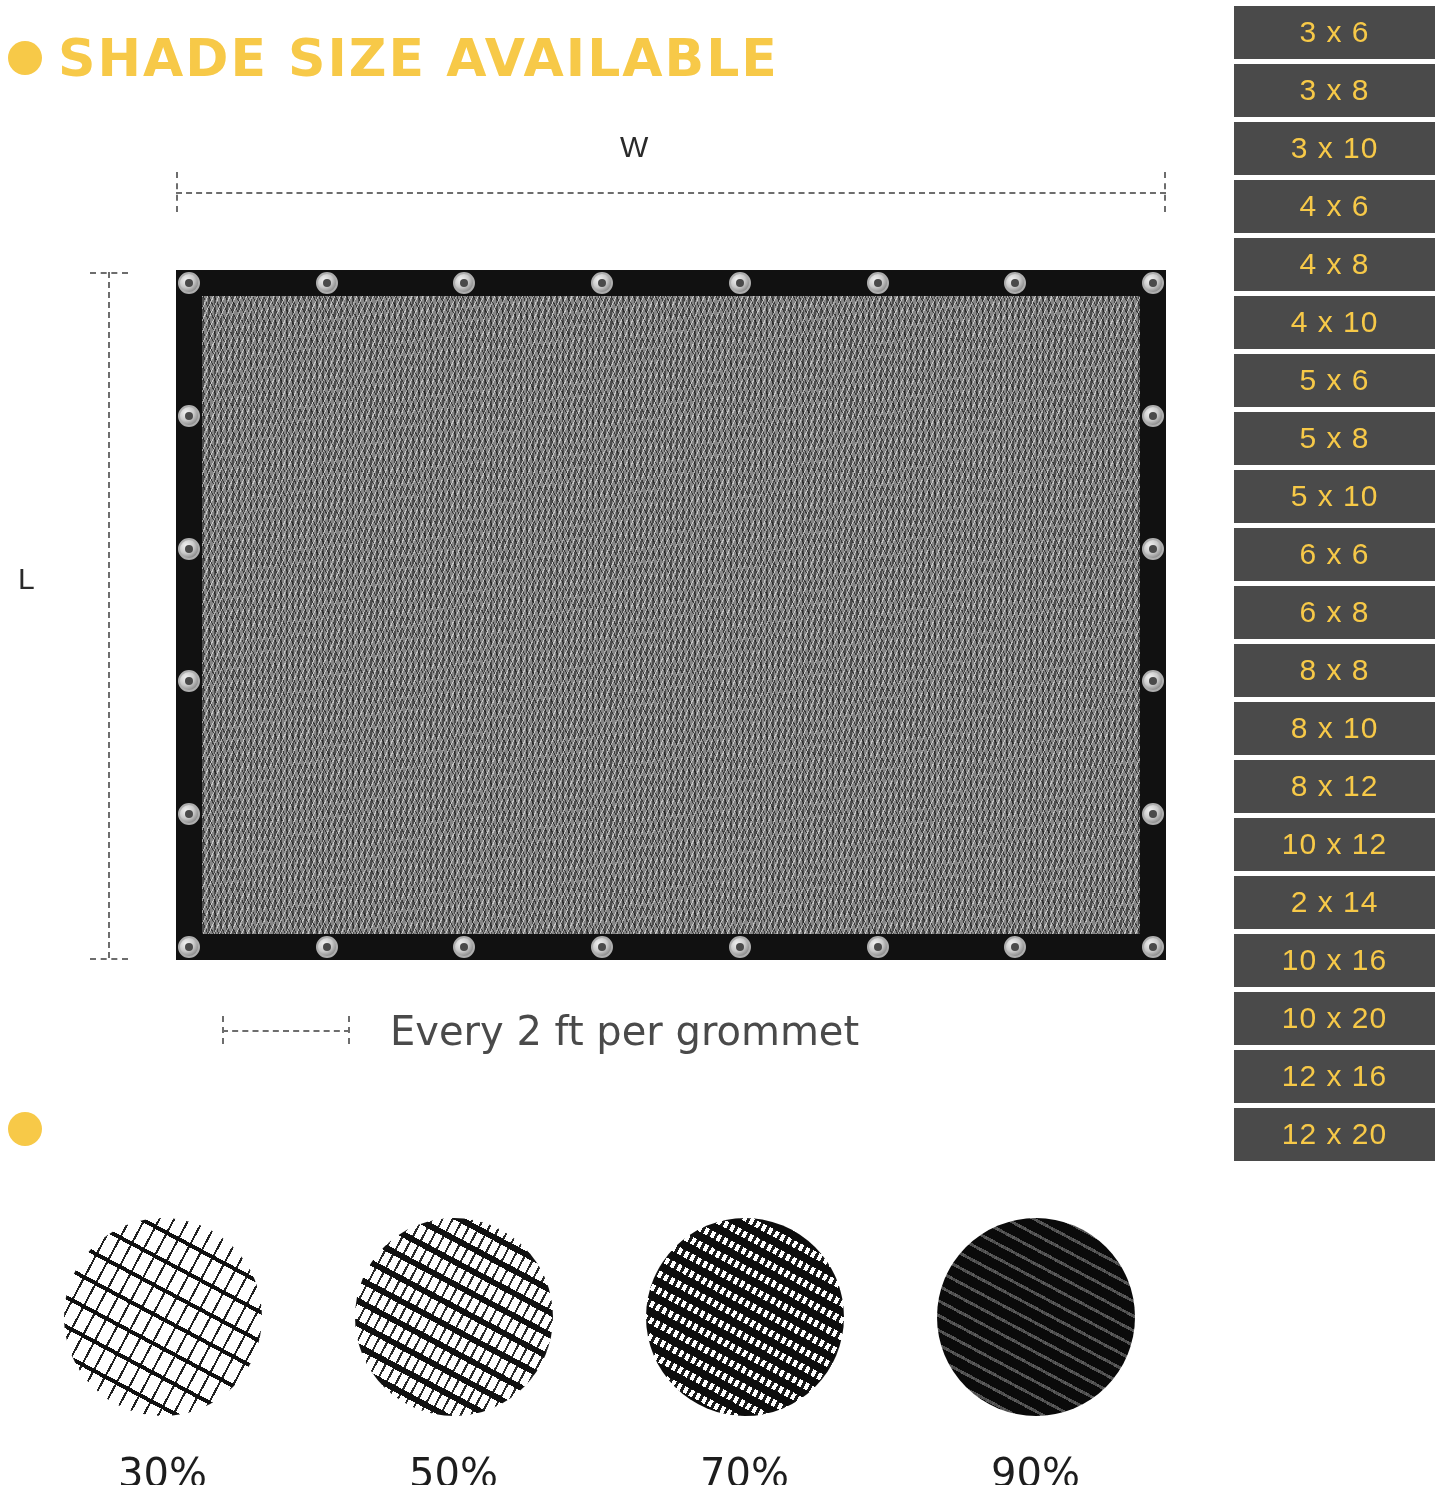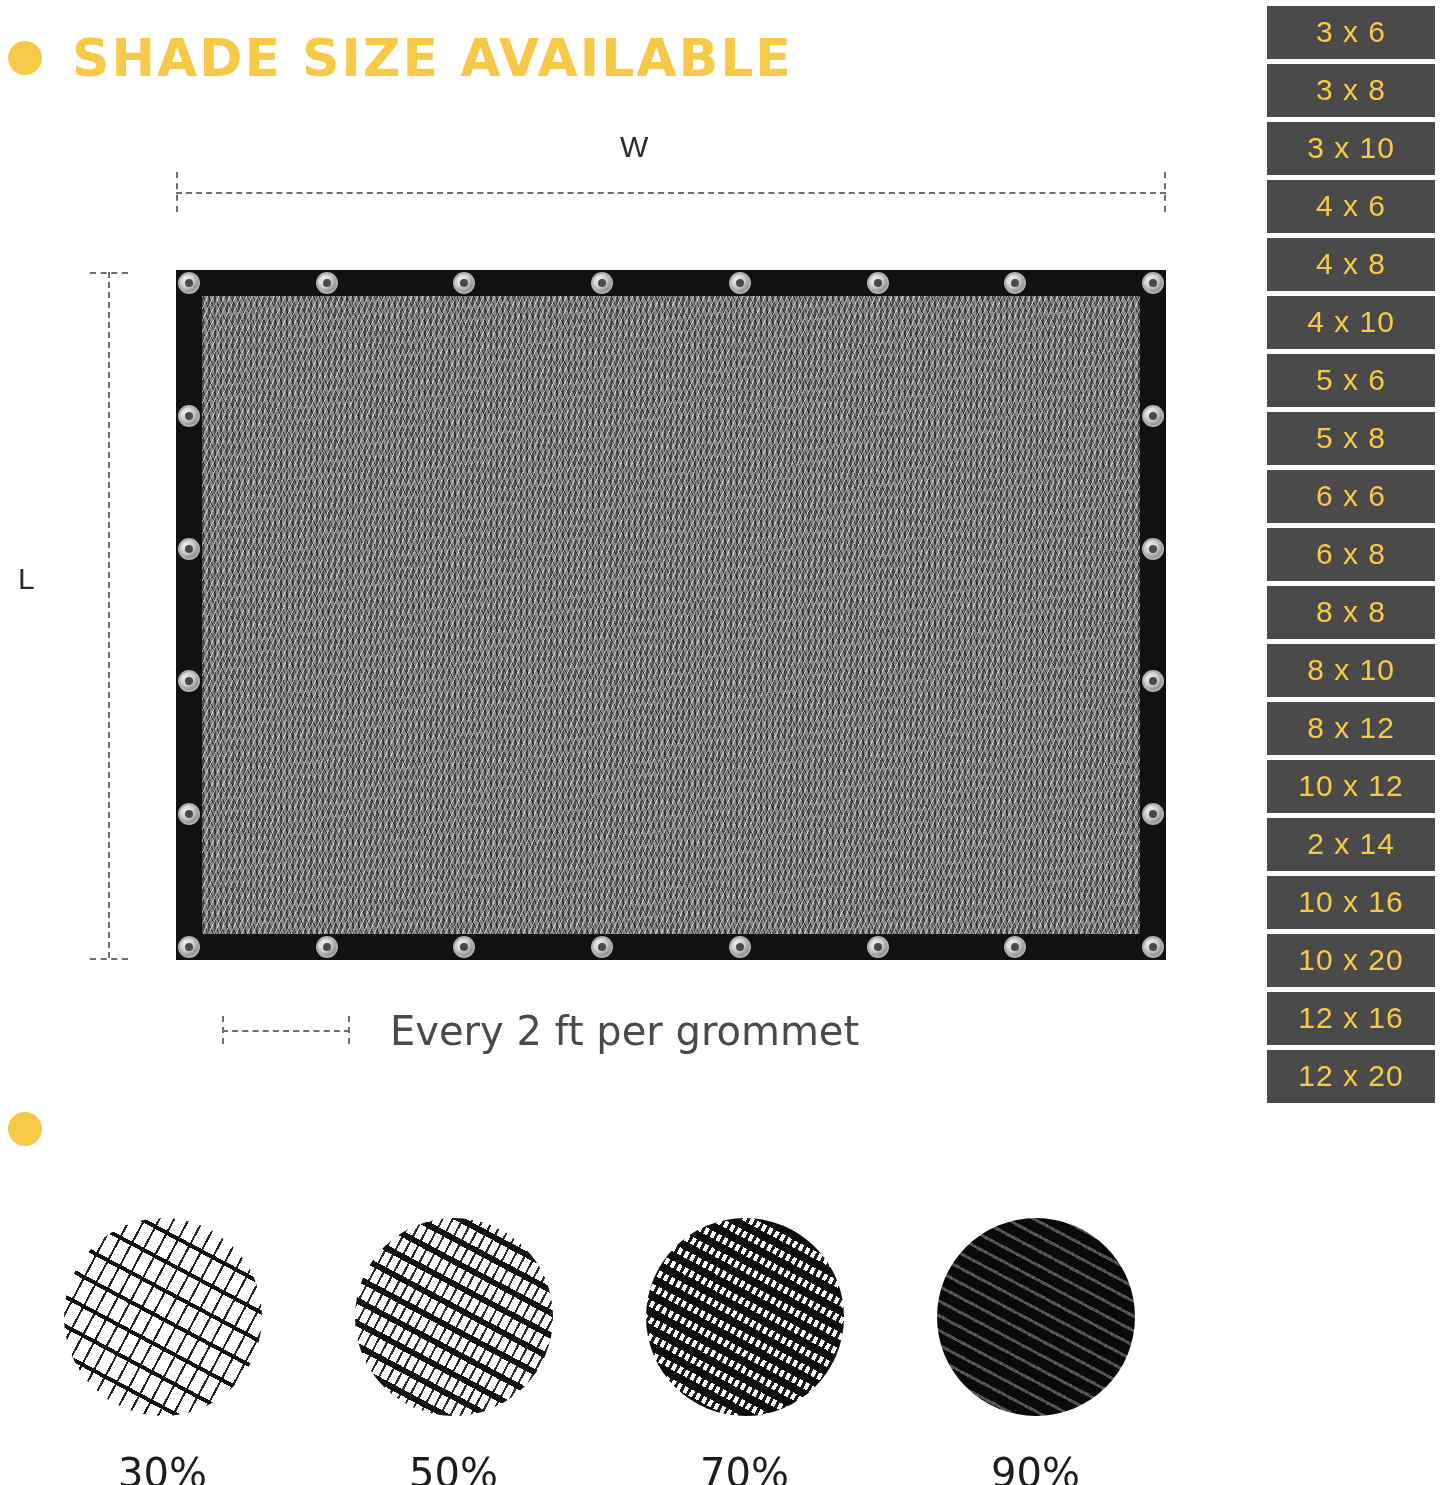--- a/index.html
+++ b/index.html
@@ -33,21 +33,21 @@
     font-weight: bold;
     letter-spacing: 1px;
     white-space: nowrap;
   }
   #heading-main {
     left: 8px;
     top: 28px;
   }
   #heading-main .heading-text {
     font-size: 52px;
-    margin-left: 30px;
+    margin-left: 16px;
     letter-spacing: 2px;
   }
   #heading-shade-rate {
     left: 8px;
     top: 1112px;
   }
   #heading-shade-rate .heading-text {
     font-size: 48px;
     margin-left: 34px;
     letter-spacing: 0.5px;
@@ -231,21 +231,21 @@
     font-size: 40px;
     color: #1d1d1d;
     font-family: "DejaVu Sans", sans-serif;
   }
 
   
   .size-list {
     position: absolute;
     right: 10px;
     top: 6px;
-    width: 168px;
+    width: 201px;
     display: flex;
     flex-direction: column;
     gap: 5px;
   }
   .size-chip {
     background: #4a4a4a;
     color: #f7c948;
     font-size: 30px;
     font-family: "Liberation Sans", sans-serif;
     text-align: center;
@@ -336,20 +336,21 @@
 
 <div class="size-list" id="size-list">
     <div class="size-chip">3 x 6</div>
     <div class="size-chip">3 x 8</div>
     <div class="size-chip">3 x 10</div>
     <div class="size-chip">4 x 6</div>
     <div class="size-chip">4 x 8</div>
     <div class="size-chip">4 x 10</div>
     <div class="size-chip">5 x 6</div>
     <div class="size-chip">5 x 8</div>
+    <div class="size-chip">5 x 10</div>
     <div class="size-chip">6 x 6</div>
     <div class="size-chip">6 x 8</div>
     <div class="size-chip">8 x 8</div>
     <div class="size-chip">8 x 10</div>
     <div class="size-chip">8 x 12</div>
     <div class="size-chip">10 x 12</div>
     <div class="size-chip">2 x 14</div>
     <div class="size-chip">10 x 16</div>
     <div class="size-chip">10 x 20</div>
     <div class="size-chip">12 x 16</div>

